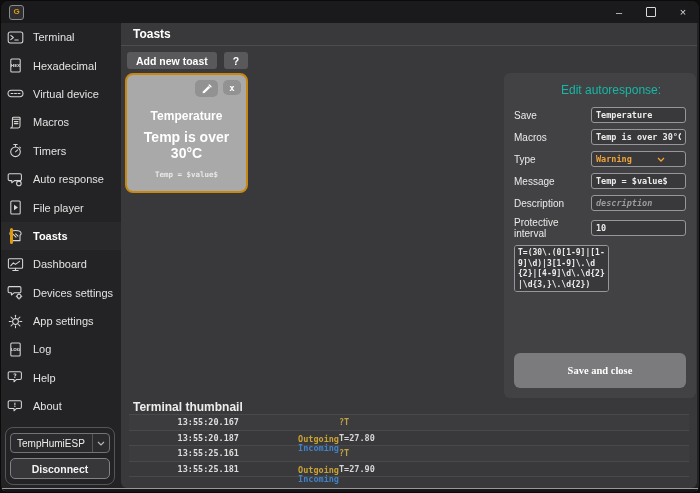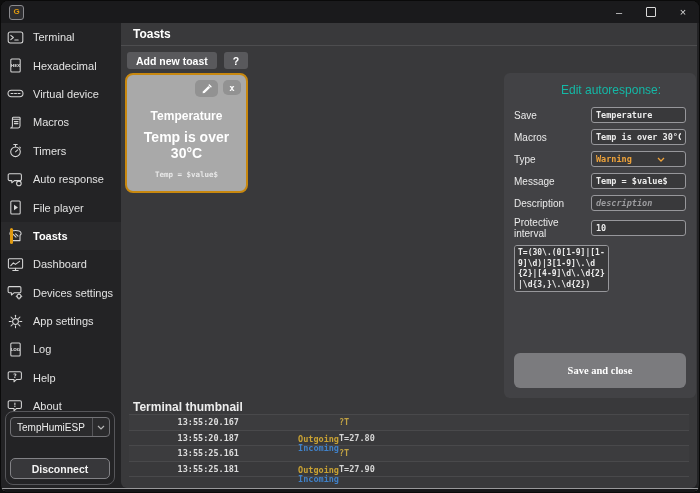--- a/index.html
+++ b/index.html
@@ -15,21 +15,21 @@
   .sidebar{position:absolute;left:0;top:22px;width:120px;bottom:6px;background:#232325;}
   .nav-item{height:28.4px;display:flex;align-items:center;padding-left:6px;position:relative;color:#e2e2e2;font-size:11px;cursor:default;}
   .nav-item .si{width:17px;height:15px;margin-right:9px;flex:none;stroke:#d6d6d6;fill:none;stroke-width:1.05;stroke-linecap:round;stroke-linejoin:round;}
   .st{fill:#d6d6d6;stroke:none;font-size:4.2px;font-family:"DejaVu Sans",sans-serif;text-anchor:middle;font-weight:bold;}
   .nav-item.selected{font-weight:bold;color:#fff;background:rgba(255,255,255,.03);}
   .nav-item.selected::before{content:"";position:absolute;left:9px;top:6px;bottom:6px;width:3px;border-radius:2px;background:#e09a10;}
   .conn-box{position:absolute;left:4px;bottom:1px;width:110px;border:1px solid #56565a;border-radius:8px;padding:5px 4px;box-sizing:border-box;}
   .device-select{height:18px;background:#2b2b2d;border:1px solid #737377;border-radius:4px;display:flex;align-items:center;font-size:10px;color:#ededed;}
   .device-select .dev-name{flex:1;padding-left:6px;}
   .ds-chev{width:16px;align-self:stretch;display:flex;align-items:center;justify-content:center;border-left:1px solid #56565a;color:#b5b5b5;}
-  .disconnect{margin-top:21px;height:19px;background:#37373a;border:1px solid #828286;border-radius:5px;color:#f2f2f2;font-size:10.5px;font-weight:bold;display:flex;align-items:center;justify-content:center;}
+  .disconnect{margin-top:5px;height:19px;background:#37373a;border:1px solid #828286;border-radius:5px;color:#f2f2f2;font-size:10.5px;font-weight:bold;display:flex;align-items:center;justify-content:center;}
   
   .main{position:absolute;left:120px;top:22px;width:576px;height:465px;background:#39393b;border-radius:0 0 6px 6px;}
   .main-header{height:22px;border-bottom:1px solid #4d4d4f;display:flex;align-items:center;padding-left:12px;font-size:12px;font-weight:bold;color:#fff;}
   .toolbar{position:absolute;left:6px;top:29px;display:flex;gap:7px;}
   .tb-btn{height:17px;background:#59595c;border-radius:3px;color:#fff;font-size:10.5px;font-weight:bold;display:flex;align-items:center;justify-content:center;padding:0 9px;}
   
   .toast-card{position:absolute;left:4px;top:50px;width:123px;height:120px;background:#a9a9a9;border:2px solid #c8880f;border-radius:8px;box-sizing:border-box;}
   .card-btns{display:flex;justify-content:flex-end;gap:5px;padding:5px 5px 0 0;}
   .card-btn{background:#929292;border-radius:5px;display:flex;align-items:center;justify-content:center;}
   .btn-edit{width:23px;height:17px;}

